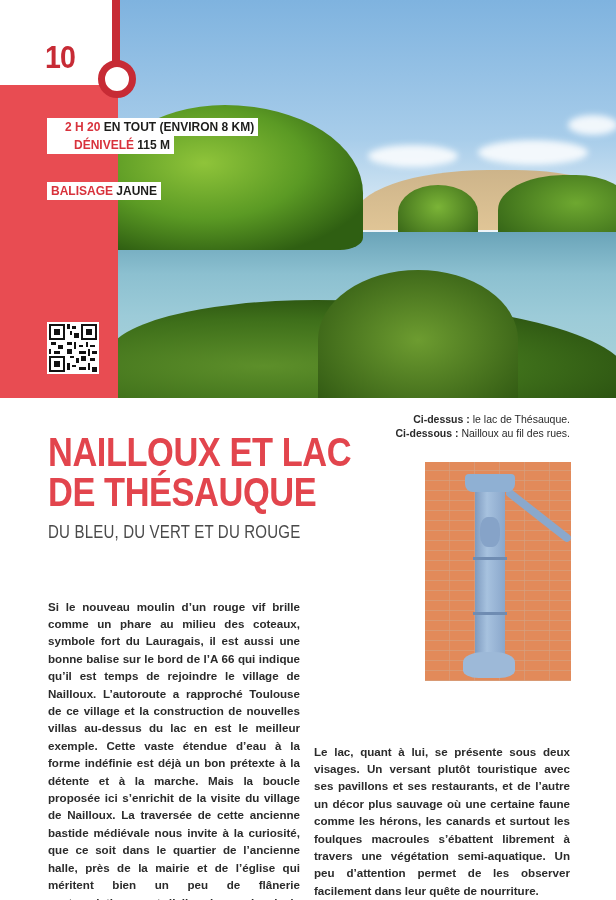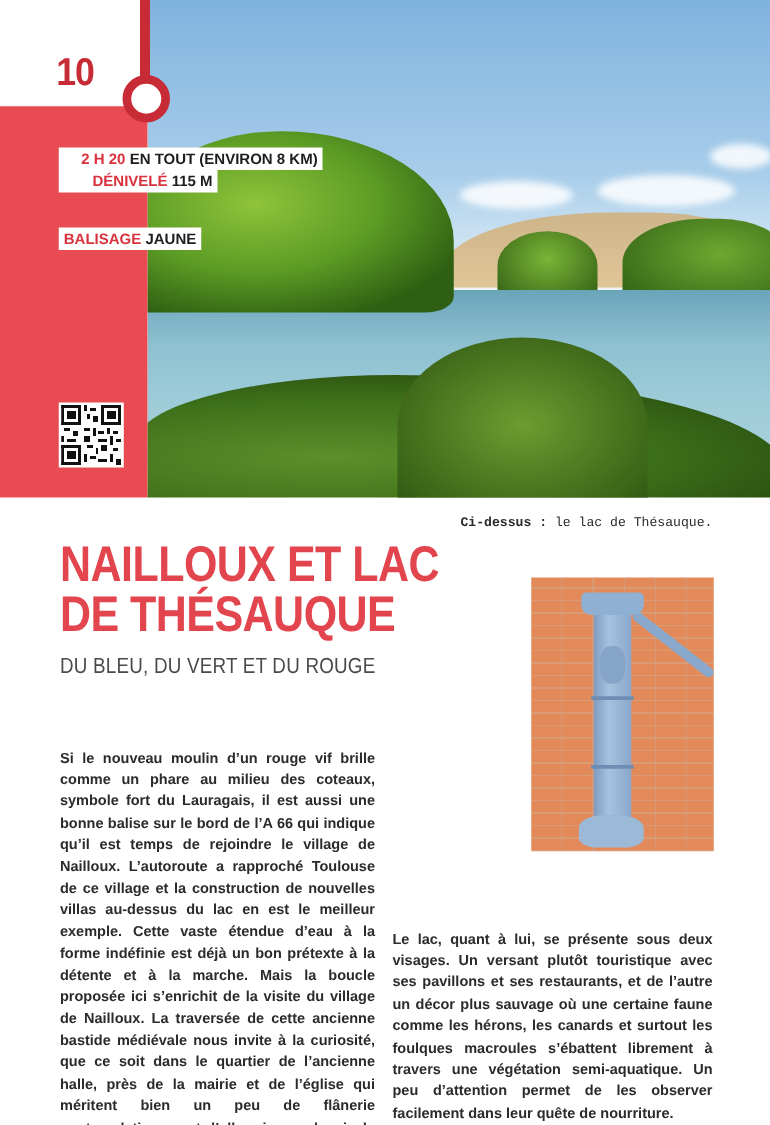--- a/index.html
+++ b/index.html
@@ -20,21 +20,21 @@
   .route-circle{position:absolute;left:98px;top:60px;width:24px;height:24px;border:7px solid #c72b35;border-radius:50%;background:#ffffff;}
   .route-number{position:absolute;left:45px;top:40px;font-family:"Liberation Sans",sans-serif;font-weight:bold;font-size:31px;color:#c72b35;letter-spacing:-1px;transform:scaleX(.92);transform-origin:left;}
 
   .info{position:absolute;left:47px;height:18px;background:#ffffff;font-family:"Liberation Sans",sans-serif;font-weight:bold;font-size:12px;line-height:18px;padding:0 4px;white-space:nowrap;transform-origin:left;}
   .info .k{color:#d8323c;}
   .info .v{color:#1d1d1b;}
 
   .qr{position:absolute;left:47px;top:322px;width:52px;height:52px;background:#ffffff;padding:2px;box-sizing:border-box;}
   .qr svg{display:block;width:48px;height:48px;}
 
-  .captions{position:absolute;right:46px;top:413px;text-align:right;font-size:10.5px;line-height:13.5px;color:#2a2a2a;font-family:Liberation Mono, monospace;}
+  .captions{position:absolute;right:46px;top:413px;text-align:right;font-size:10.5px;line-height:13.5px;color:#2a2a2a;font-family:Liberation Sans, sans-serif;}
   .captions b{font-weight:bold;}
 
   .title{position:absolute;left:48px;top:432px;font-family:"Liberation Sans",sans-serif;font-weight:bold;font-size:40px;line-height:40px;color:#e2454d;letter-spacing:-.5px;transform:scaleX(.86);transform-origin:left top;white-space:nowrap;}
   .subtitle{position:absolute;left:48px;top:522px;font-family:"Liberation Sans",sans-serif;font-size:17.5px;color:#4a4a4a;transform:scaleX(.86);transform-origin:left top;white-space:nowrap;letter-spacing:.2px;}
 
   .pump-photo{position:absolute;left:425px;top:462px;width:146px;height:219px;overflow:hidden;background:
     repeating-linear-gradient(0deg,#d99a74 0px,#d99a74 1px,#e28a5a 1px,#e28a5a 10px);}
   .bricks{position:absolute;inset:0;background:
     repeating-linear-gradient(90deg,transparent 0,transparent 24px,#d3a184 24px,#d3a184 25px);opacity:.6;}
   .pump-body{position:absolute;left:50px;top:20px;width:30px;height:185px;background:linear-gradient(90deg,#7e9bc0,#a7c2df 40%,#8aa7cb);border-radius:3px;}
@@ -132,20 +132,24 @@
         <rect x="19" y="19" width="2" height="2"></rect>
     </g>
   </svg>
 </div>
 
 <div class="captions">
   <div>
     <b>Ci-dessus :</b>
     <span>le lac de Thésauque.</span>
   </div>
+  <div>
+    <b>Ci-dessous :</b>
+    <span>Nailloux au fil des rues.</span>
+  </div>
 </div>
 
 <div class="title">
   <div>NAILLOUX ET LAC</div>
   <div>DE THÉSAUQUE</div>
 </div>
 <div class="subtitle">DU BLEU, DU VERT ET DU ROUGE</div>
 
 <div class="pump-photo">
   <div class="bricks"></div>

